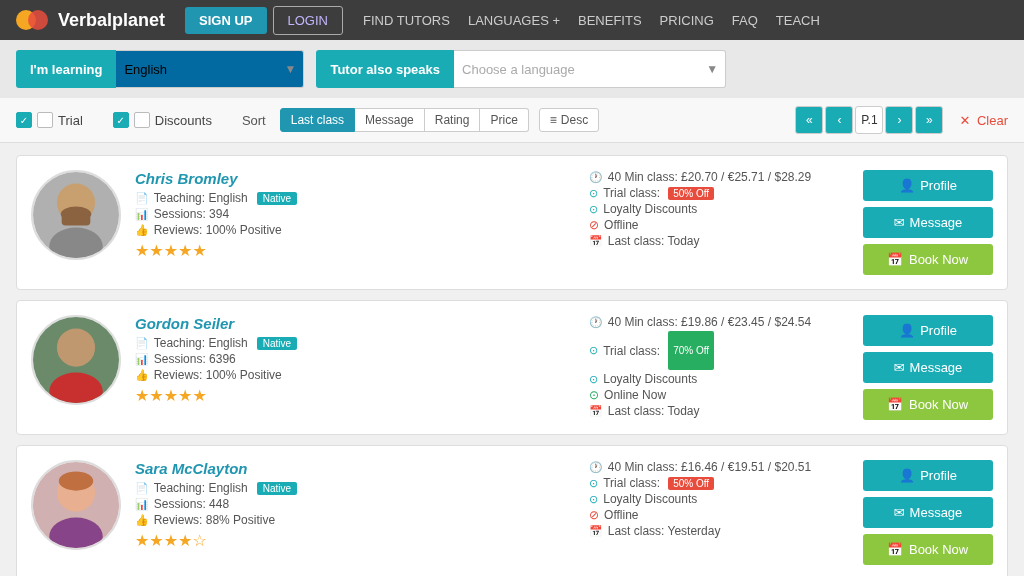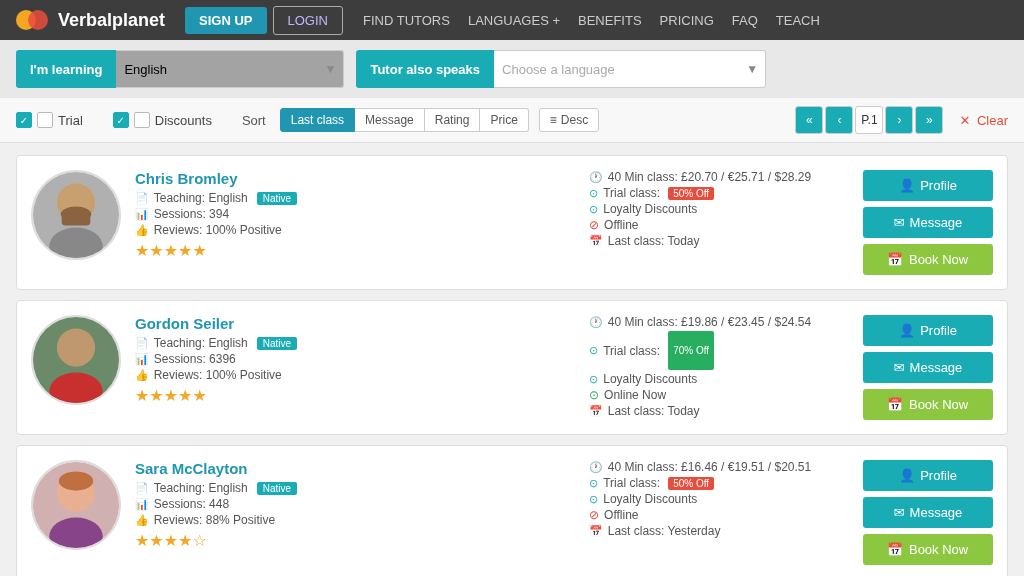--- a/index.html
+++ b/index.html
@@ -78,27 +78,27 @@
       color: #fff;
       padding: 0 14px;
       display: flex;
       align-items: center;
       font-size: 13px;
       font-weight: bold;
       border-radius: 3px 0 0 3px;
       white-space: nowrap;
     }
     .search-select {
-      background: #a3a3a3;
+      background: #0369a1;
       border: 1px solid #ccc;
       border-left: none;
       padding: 0 8px;
       font-size: 13px;
       border-radius: 0 3px 3px 0;
-      width: 228px;
+      width: 188px;
       appearance: none;
       cursor: pointer;
     }
     .search-divider { width: 12px; }
     .search-label2 {
       background: #1aacb5;
       color: #fff;
       padding: 0 14px;
       display: flex;
       align-items: center;
@@ -247,20 +247,21 @@
     }
     .tutor-avatar svg { width: 100%; height: 100%; }
     .tutor-info {
       flex: 1;
     }
     .tutor-name {
       color: #2196b0;
       font-size: 15px;
       font-weight: bold;
       margin-bottom: 4px;
+      font-style: italic;
     }
     .tutor-meta {
       display: flex;
       flex-direction: column;
       gap: 2px;
     }
     .tutor-meta-row {
       display: flex;
       align-items: center;
       gap: 5px;

